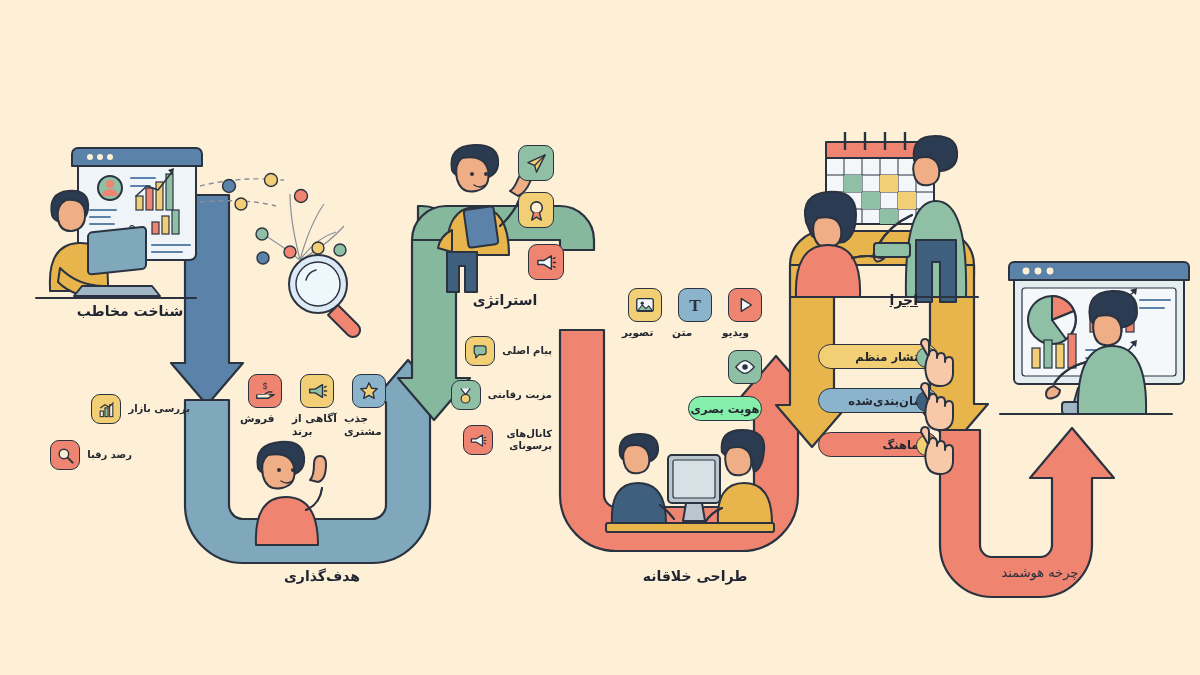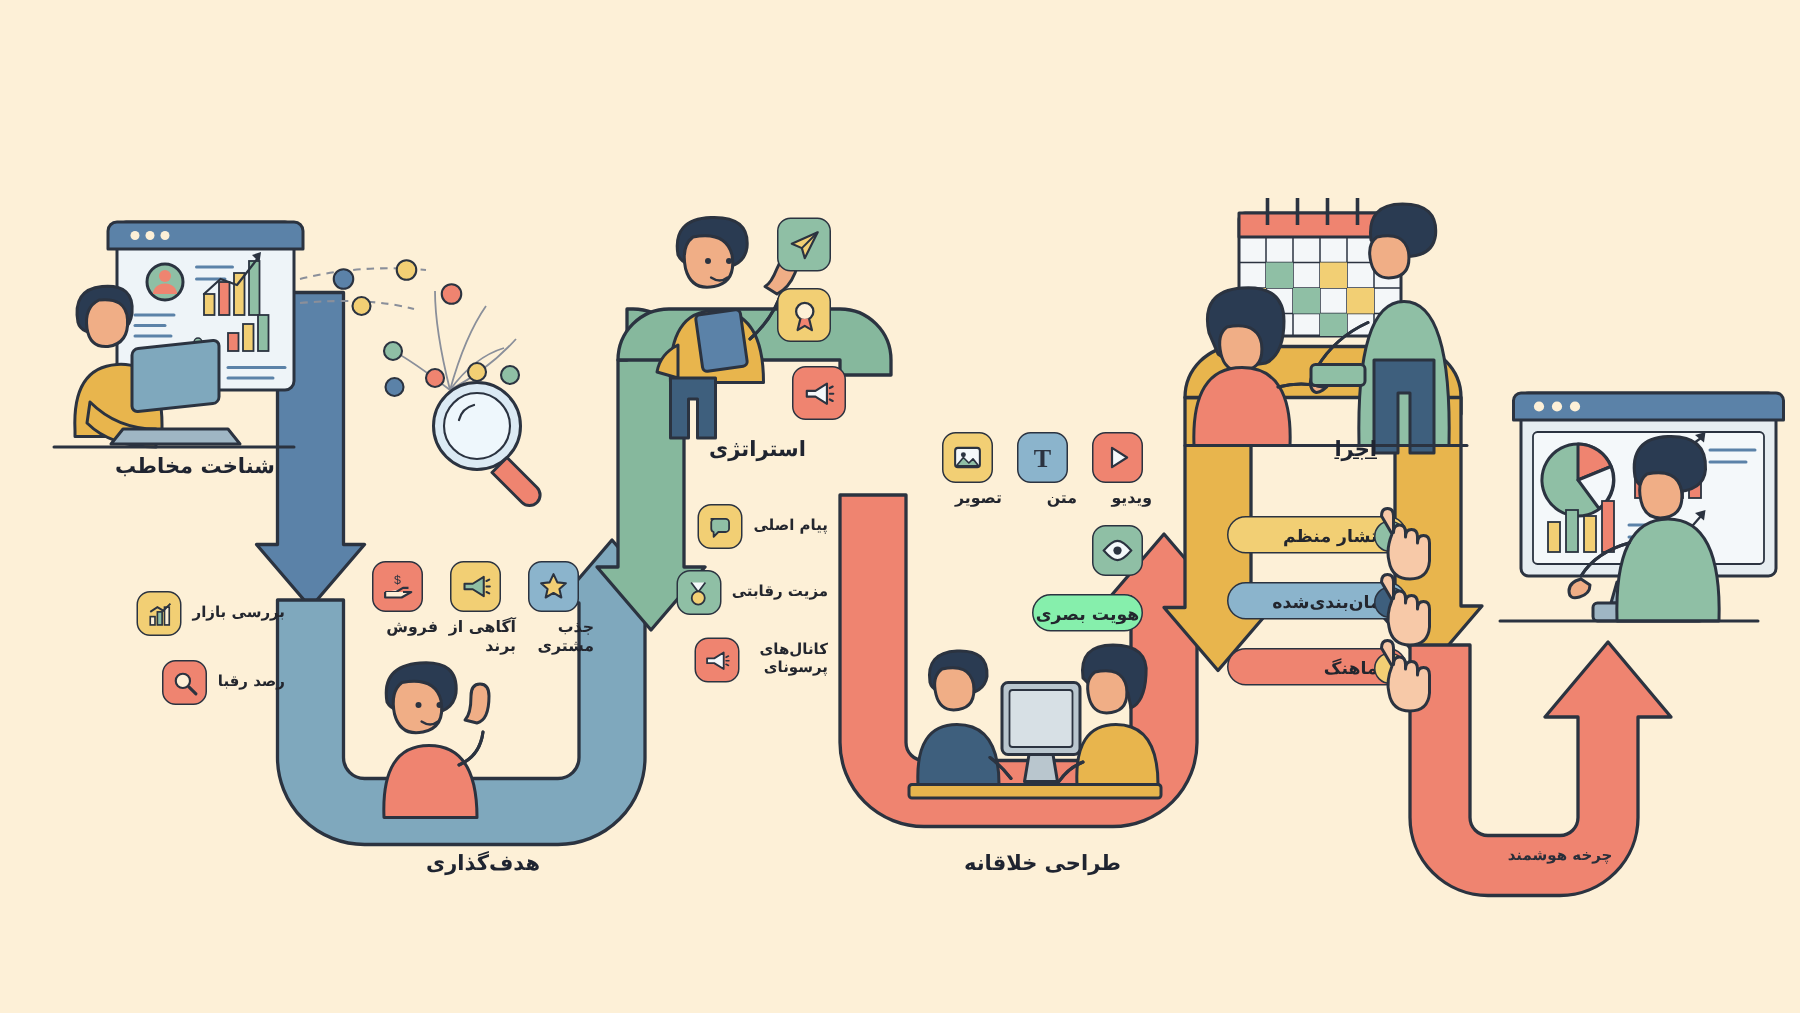--- a/index.html
+++ b/index.html
@@ -9,23 +9,23 @@
     background:#fdf0d7;
     font-family:"DejaVu Sans","Liberation Sans",sans-serif;
     position:relative;
   }
   #stage{position:absolute;inset:0;width:1200px;height:675px;}
   svg.layer{position:absolute;left:0;top:0;width:1200px;height:675px;overflow:visible;}
   .txt{position:absolute;color:#1f2430;font-weight:700;white-space:nowrap;
        direction:rtl;unicode-bidi:bidi-override;}
   .stage-title{font-size:14px;letter-spacing:0;}
   .item-label{font-size:10px;font-weight:700;color:#23262e;line-height:1.25;text-align:right;}
-  .tile-label{font-size:10.5px;font-weight:700;color:#23262e;line-height:1.2;text-align:right;}
+  .tile-label{font-size:10.5px;font-weight:700;color:#23262e;line-height:1.2;text-align:left;}
   .pill-label{font-size:11.5px;font-weight:700;color:#23262e;}
-  .cycle-label{font-size:10px;font-weight:700;color:#2a2f3a;}
+  .cycle-label{font-size:13px;font-weight:400;color:#2a2f3a;}
   .tile{position:absolute;border-radius:9px;border:1.6px solid #2b3340;
         box-sizing:border-box;display:flex;align-items:center;justify-content:center;}
   .row-item{position:absolute;display:flex;align-items:center;gap:7px;flex-direction:row-reverse;}
   .pill{position:absolute;border:1.8px solid #2b3340;border-radius:14px;height:25px;
         display:flex;align-items:center;box-sizing:border-box;}
 </style>
 </head>
 <body style="background: rgb(253, 240, 215);">
 
 <div id="stage">
@@ -298,21 +298,21 @@
     <div class="tile" style="position:relative;width:30px;height:30px;background:#f2cf74;">
       <svg width="19" height="19" viewBox="0 0 24 24">
           <rect x="4" y="14" width="4" height="7" fill="#fdf0d7" stroke="#2b3340" stroke-width="1.4"></rect>
           <rect x="10" y="10" width="4" height="11" fill="#8fbfa5" stroke="#2b3340" stroke-width="1.4"></rect>
           <rect x="16" y="6" width="4" height="15" fill="#fdf0d7" stroke="#2b3340" stroke-width="1.4"></rect>
           <path d="M4,10 l6,-4 l5,3 l6,-6" stroke="#2b3340" stroke-width="1.6" fill="none"></path>
         </svg>
     </div>
     <div class="item-label">بررسی بازار</div>
   </div>
-  <div class="row-item" style="right:1010px;top:440px;align-items:center;">
+  <div class="row-item" style="right:1068px;top:440px;align-items:center;">
     <div class="tile" style="position:relative;width:30px;height:30px;background:#ef8470;">
       <svg width="19" height="19" viewBox="0 0 24 24">
           <circle cx="10" cy="10" r="6" fill="#fdf0d7" stroke="#2b3340" stroke-width="1.8"></circle>
           <line x1="15" y1="15" x2="21" y2="21" stroke="#2b3340" stroke-width="2.6" stroke-linecap="round"></line>
         </svg>
     </div>
     <div class="item-label">رصد رقبا</div>
   </div>
 
   <div class="tile" style="left:352px;top:374px;width:34px;height:34px;background:#8bb4cc;">

